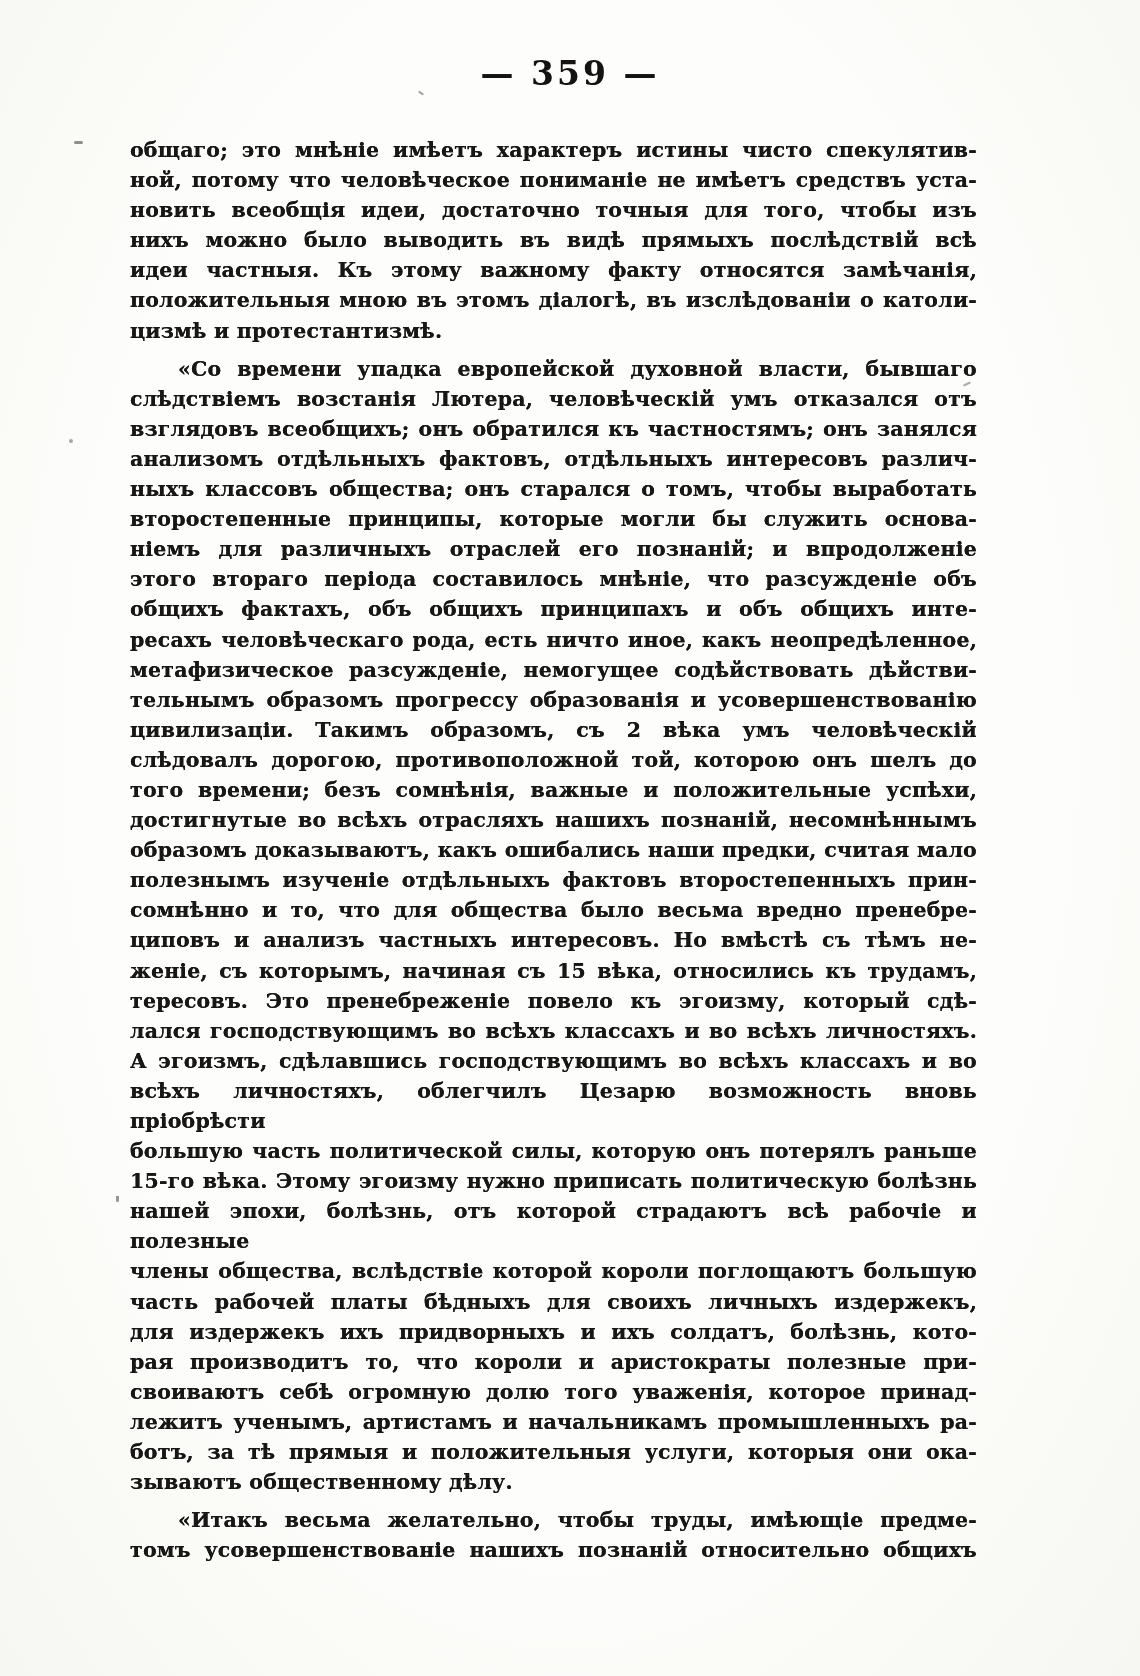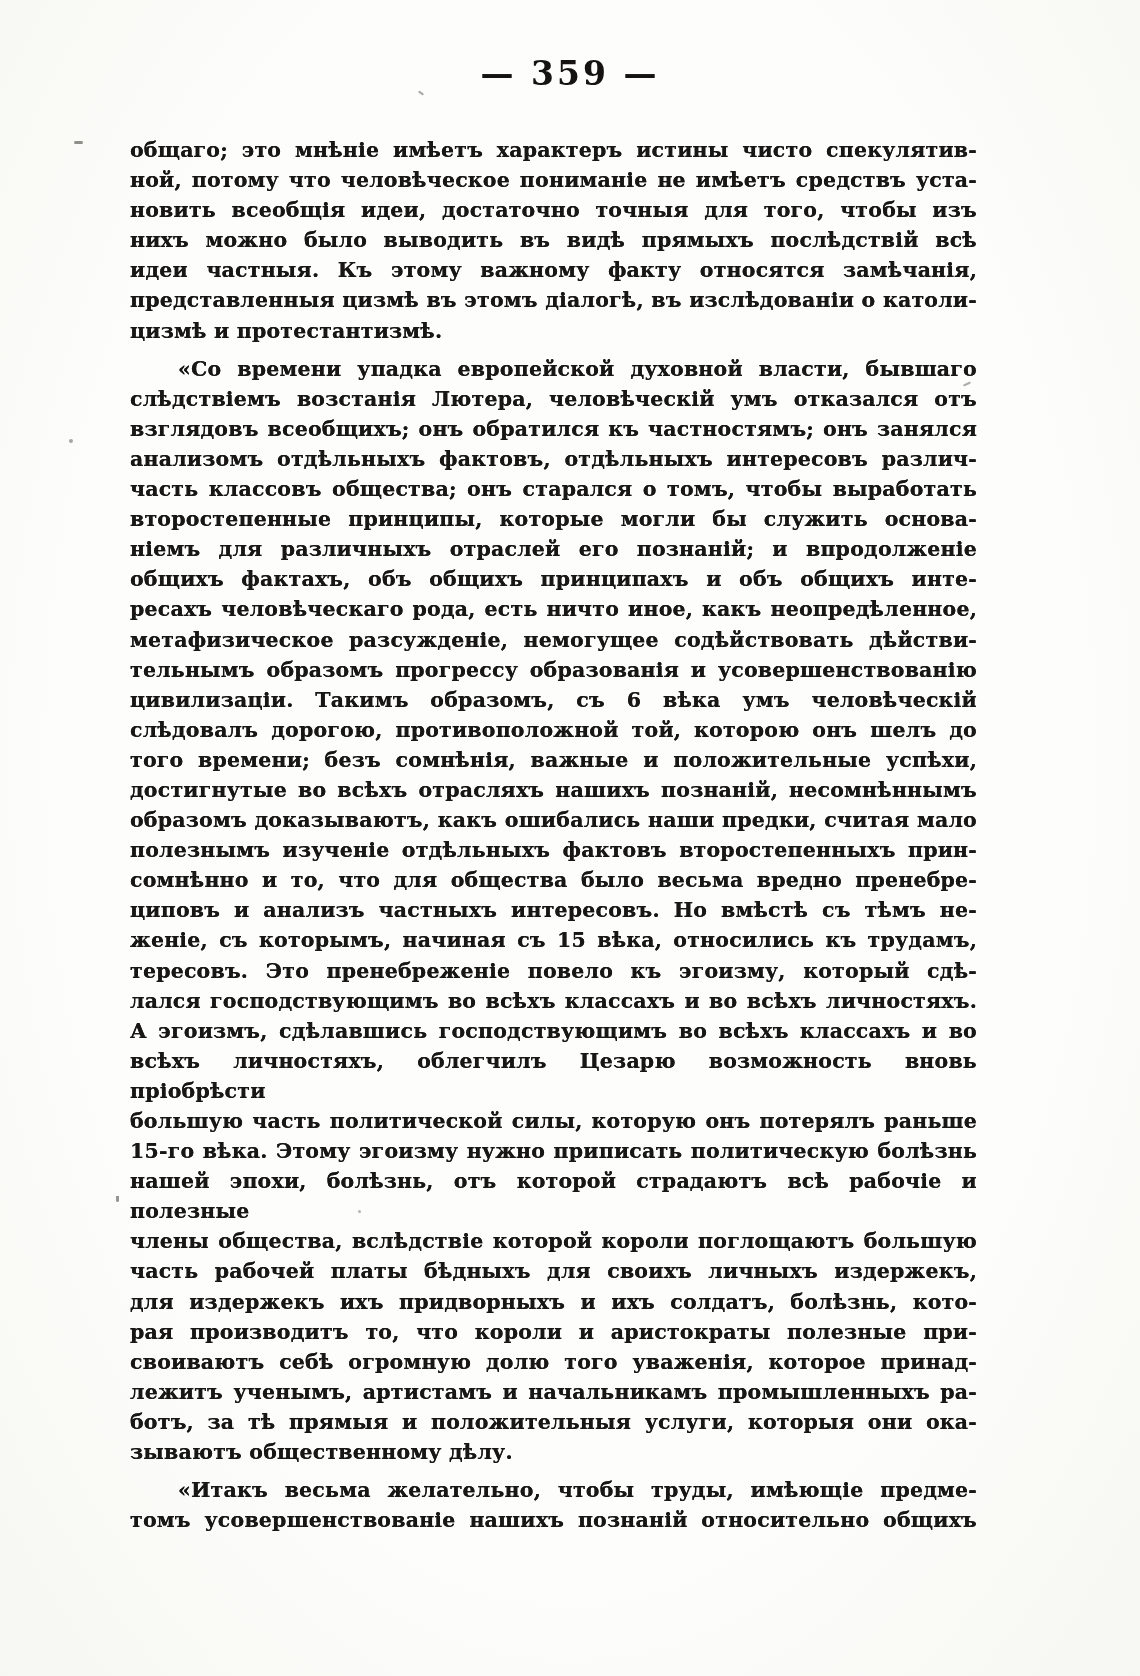--- a/index.html
+++ b/index.html
@@ -72,36 +72,37 @@
 
 <div class="page-number">— 359 —</div>
 
 <div class="text-block">
     <div class="paragraph">
       <div class="line">общаго; это мнѣніе имѣетъ характеръ истины чисто спекулятив-</div>
       <div class="line">ной, потому что человѣческое пониманіе не имѣетъ средствъ уста-</div>
       <div class="line">новить всеобщія идеи, достаточно точныя для того, чтобы изъ</div>
       <div class="line">нихъ можно было выводить въ видѣ прямыхъ послѣдствій всѣ</div>
       <div class="line">идеи частныя. Къ этому важному факту относятся замѣчанія,</div>
-      <div class="line">представленныя цизмѣ въ этомъ діалогѣ, въ изслѣдованіи о католи-</div>
+      <div class="line">положительныя мною въ этомъ діалогѣ, въ изслѣдованіи о католи-</div>
       <div class="line">цизмѣ и протестантизмѣ.</div>
     </div>
     <div class="paragraph indented">
       <div class="line">«Со времени упадка европейской духовной власти, бывшаго</div>
       <div class="line">слѣдствіемъ возстанія Лютера, человѣческій умъ отказался отъ</div>
       <div class="line">взглядовъ всеобщихъ; онъ обратился къ частностямъ; онъ занялся</div>
       <div class="line">анализомъ отдѣльныхъ фактовъ, отдѣльныхъ интересовъ различ-</div>
-      <div class="line">часть классовъ общества; онъ старался о томъ, чтобы выработать</div>
+      <div class="line">ныхъ классовъ общества; онъ старался о томъ, чтобы выработать</div>
       <div class="line">второстепенные принципы, которые могли бы служить основа-</div>
       <div class="line">ніемъ для различныхъ отраслей его познаній; и впродолженіе</div>
+      <div class="line">этого втораго періода составилось мнѣніе, что разсужденіе объ</div>
       <div class="line">общихъ фактахъ, объ общихъ принципахъ и объ общихъ инте-</div>
       <div class="line">ресахъ человѣческаго рода, есть ничто иное, какъ неопредѣленное,</div>
       <div class="line">метафизическое разсужденіе, немогущее содѣйствовать дѣйстви-</div>
       <div class="line">тельнымъ образомъ прогрессу образованія и усовершенствованію</div>
-      <div class="line">цивилизаціи. Такимъ образомъ, съ 6 вѣка умъ человѣческій</div>
+      <div class="line">цивилизаціи. Такимъ образомъ, съ 2 вѣка умъ человѣческій</div>
       <div class="line">слѣдовалъ дорогою, противоположной той, которою онъ шелъ до</div>
       <div class="line">того времени; безъ сомнѣнія, важные и положительные успѣхи,</div>
       <div class="line">достигнутые во всѣхъ отрасляхъ нашихъ познаній, несомнѣннымъ</div>
       <div class="line">образомъ доказываютъ, какъ ошибались наши предки, считая мало</div>
       <div class="line">полезнымъ изученіе отдѣльныхъ фактовъ второстепенныхъ прин-</div>
       <div class="line">сомнѣнно и то, что для общества было весьма вредно пренебре-</div>
       <div class="line">циповъ и анализъ частныхъ интересовъ. Но вмѣстѣ съ тѣмъ не-</div>
       <div class="line">женіе, съ которымъ, начиная съ 15 вѣка, относились къ трудамъ,</div>
       <div class="line">тересовъ. Это пренебреженіе повело къ эгоизму, который сдѣ-</div>
       <div class="line">лался господствующимъ во всѣхъ классахъ и во всѣхъ личностяхъ.</div>

